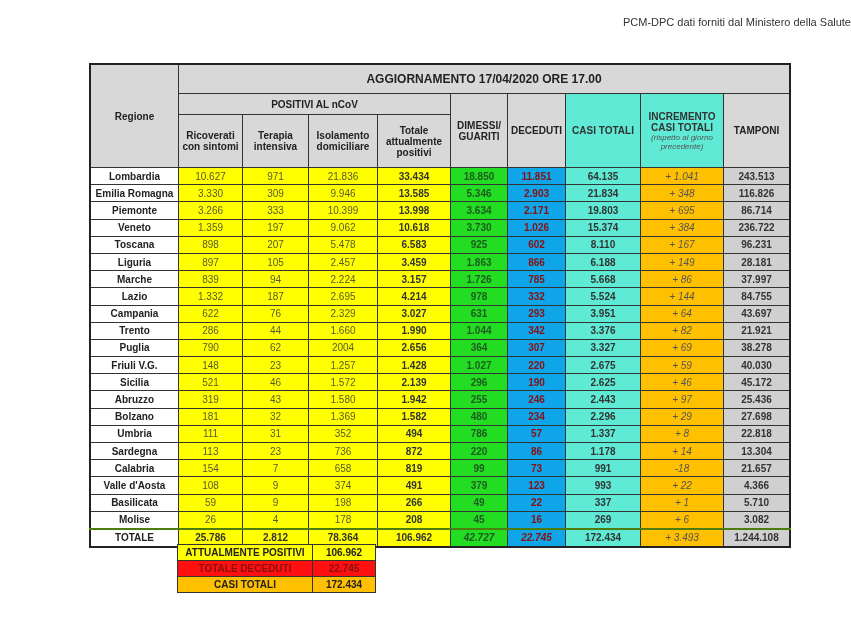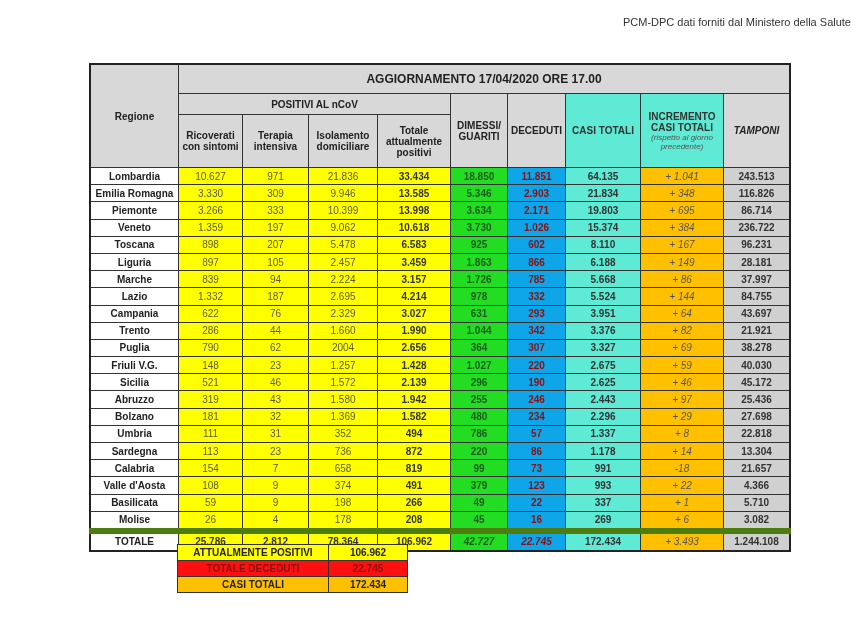--- a/index.html
+++ b/index.html
@@ -12,23 +12,23 @@
   .reg{background:#fff;width:87px;height:16px;}
   .y{background:#ffff00;color:#5a5a30;font-weight:normal !important;}
   .yb{background:#ffff00;color:#333;}
   .g{background:#22dd22;color:#1f5a1f;}
   .r{background:#0ea5e9;color:#8a1010;}
   .o{background:#5eead4;color:#333;}
   .oi{background:#ffc000;color:#555;font-style:italic;font-weight:normal !important;}
   .gr{background:#d0d0d0;color:#333;}
   .small-it{font-style:italic;font-weight:normal;font-size:8px;color:#555;display:block;}
   tr.row td{height:16.2px;}
-  tr.tot td{height:16px;border-top:6px solid #4d7c0f;}
+  tr.tot td{height:16px;border-top:2px solid #4d7c0f;}
   table.sum{position:absolute;left:177px;top:544px;border-collapse:collapse;font-size:10px;font-weight:bold;}
-  table.sum td{border:1px solid #333;padding:0 8px;height:15px;text-align:center;}
+  table.sum td{border:1px solid #333;padding:0 0;height:15px;text-align:center;}
 </style>
 </head>
 <body>
 
 <div class="title">PCM-DPC dati forniti dal Ministero della Salute</div>
 
 <table class="main">
   <thead>
     <tr>
       <th class="hdr" rowspan="3" style="width:87px;">Regione</th>
@@ -36,21 +36,21 @@
     </tr>
     <tr>
       <th class="hdr" colspan="4" style="height:20px;">POSITIVI AL nCoV</th>
       <th class="hdr" rowspan="2" style="width:56px;">DIMESSI/ GUARITI</th>
       <th class="hdr" rowspan="2" style="width:57px;">DECEDUTI</th>
       <th class="o" rowspan="2" style="width:74px;">CASI TOTALI</th>
       <th class="o" rowspan="2" style="width:82px;">
         <span>INCREMENTO CASI TOTALI</span>
         <span class="small-it">(rispetto al giorno precedente)</span>
       </th>
-      <th class="hdr" rowspan="2" style="width:65px;font-style:italic;">TAMPONI</th>
+      <th class="hdr" rowspan="2" style="width:65px;">TAMPONI</th>
     </tr>
     <tr>
       <th class="hdr" style="width:63px;height:52px;">Ricoverati con sintomi</th>
       <th class="hdr" style="width:65px;">Terapia intensiva</th>
       <th class="hdr" style="width:68px;">Isolamento domiciliare</th>
       <th class="hdr" style="width:72px;">Totale attualmente positivi</th>
     </tr>
   </thead>
   <tbody id="rows">
       <tr class="row">

